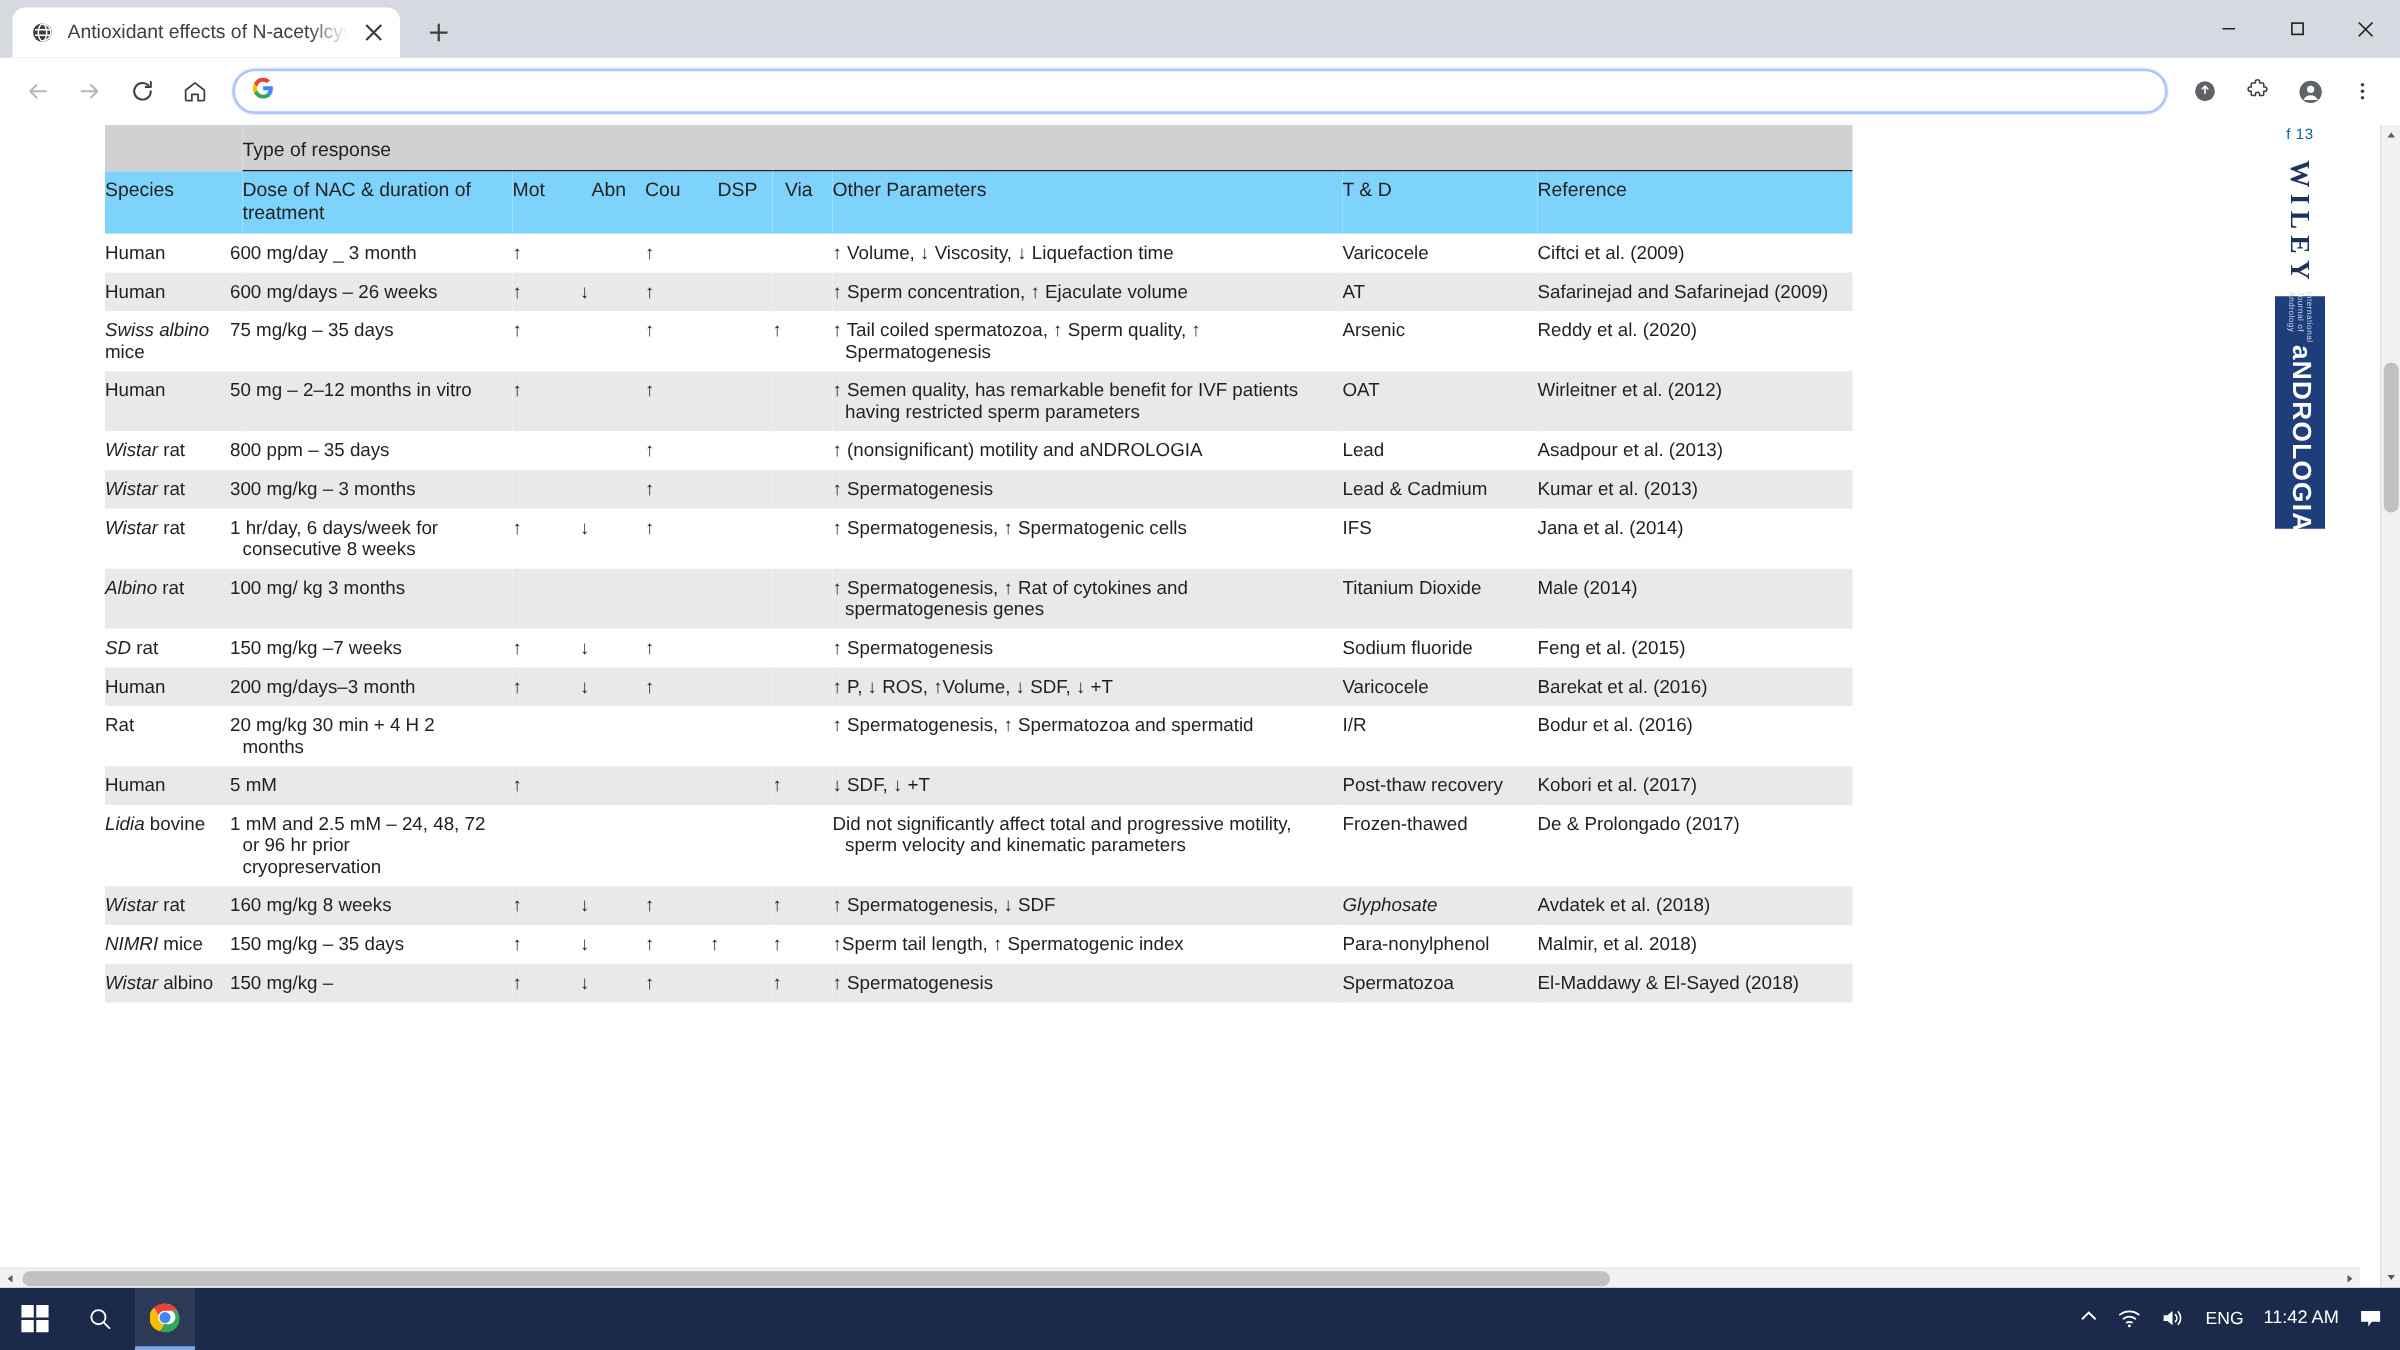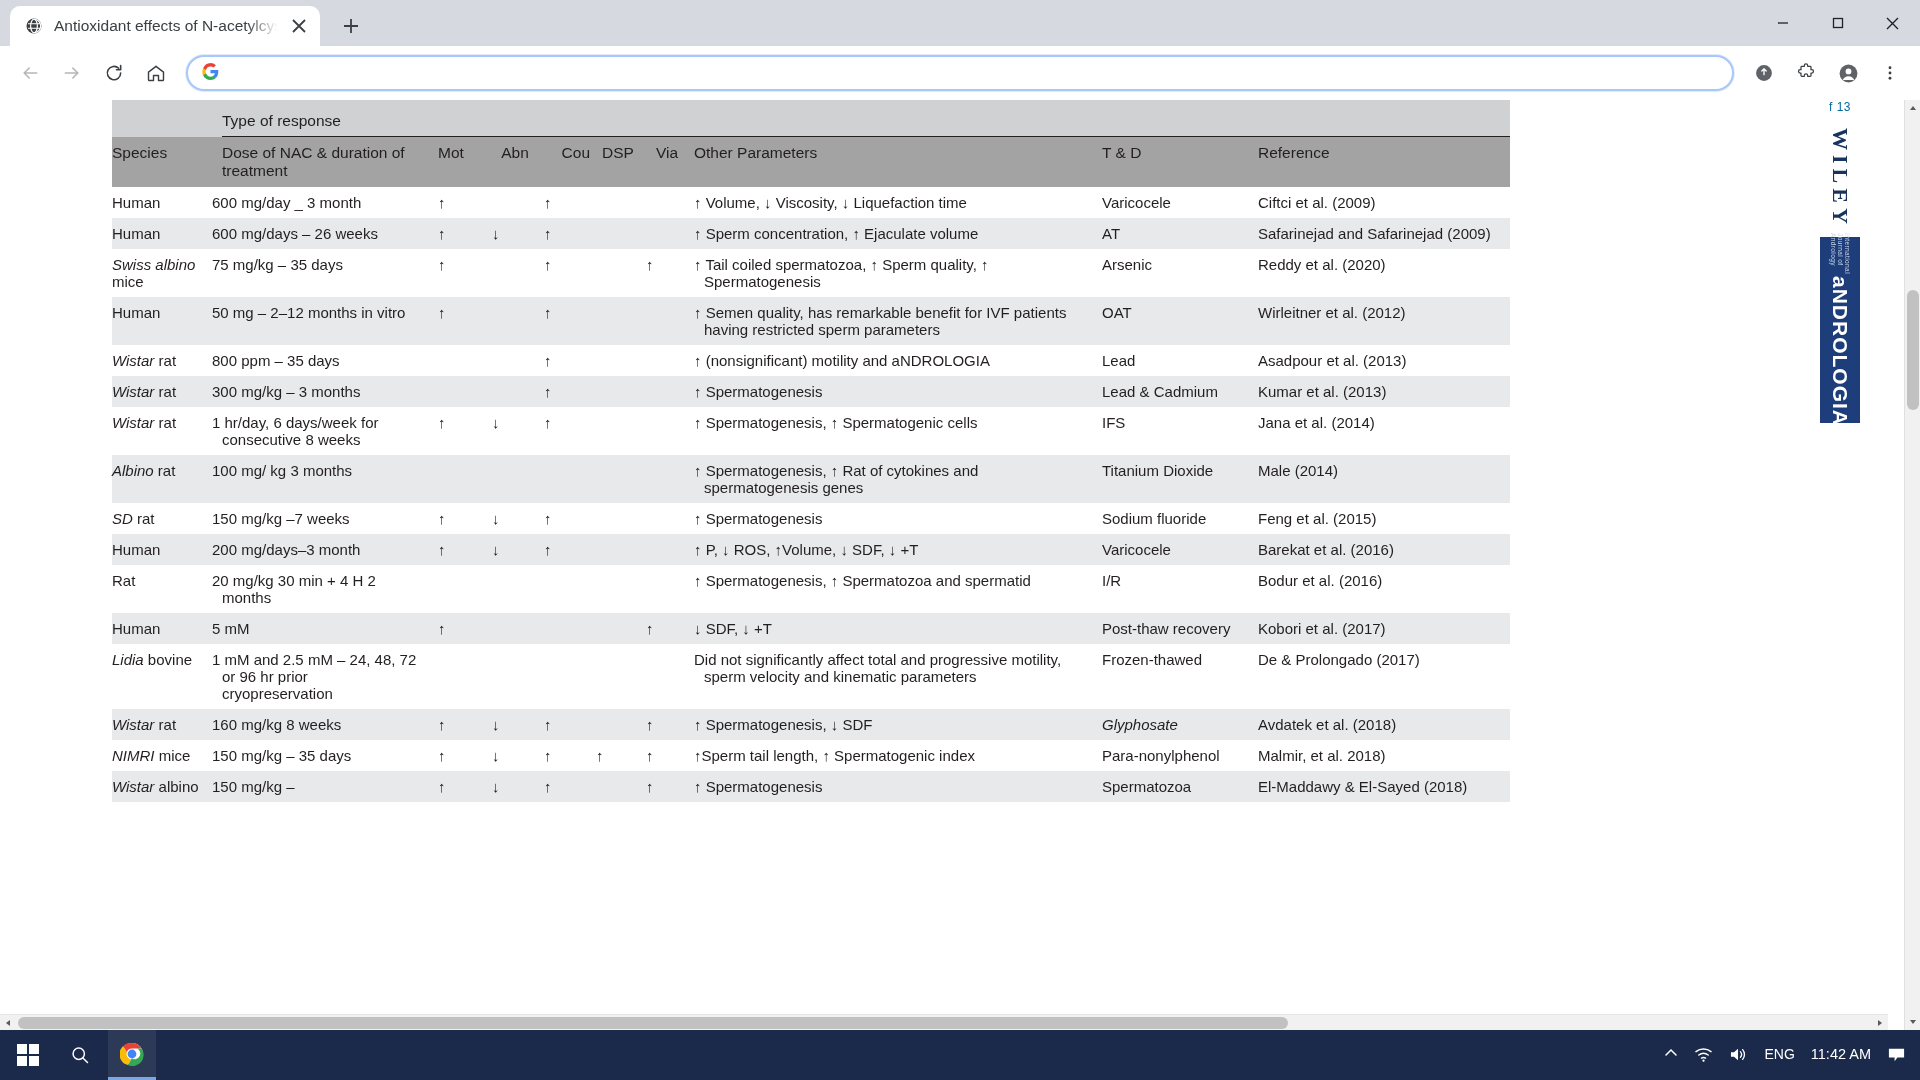--- a/index.html
+++ b/index.html
@@ -42,33 +42,33 @@
   }
   .omnibox-text { font-size: 14px; color: #5f6368; flex: 1; }
   .tb-right { display: flex; align-items: center; gap: 2px; }
 
   
   .viewport { flex: 1 1 auto; background: #ffffff; position: relative; overflow: hidden; display: flex; }
   .page-area { flex: 1 1 auto; position: relative; overflow: hidden; background: #ffffff; }
 
   
   .pdf-page {
-    position: absolute; left: 84px; top: 0px; width: 1398px; background: #fff; margin-left: 28px;
+    position: absolute; left: 84px; top: 0px; width: 1398px; background: #fff;
   }
 
   
   table.sci { border-collapse: collapse; width: 1398px; table-layout: fixed; font-size: 15px; color: #231f20; }
   table.sci td, table.sci th { vertical-align: top; padding: 7px 6px 7px 0; text-align: left; font-weight: normal; }
 
   .hdr-band td { background: #cfd1d3; }
   tr.hdr-top td { padding-top: 12px; padding-bottom: 6px; }
   .tor { font-weight: bold; font-size: 15.5px; }
   .rule-under { border-bottom: 1.6px solid #231f20; }
 
-  th.colh { background: #a3a3a3; font-weight: bold; font-size: 15.5px; padding-bottom: 14px; padding-top: 4px; }
+  th.colh { background: #7dd3fc; font-weight: bold; font-size: 15.5px; padding-bottom: 14px; padding-top: 4px; }
 
   tr.r-odd td { background: #ffffff; }
   tr.r-even td { background: #e8e9eb; }
 
   td.c-species { padding-left: 16px; }
   td.c-dose    { padding-left: 0px; text-indent: -10px; margin-left:10px; }
   td.c-dose > span { display:inline-block; padding-left:10px; text-indent:-10px; }
   td.arrow { text-align: center; font-size: 15px; padding-left: 0; padding-right: 0; }
   td.c-other > span { display:inline-block; padding-left:10px; text-indent:-10px; }
   td.c-ref   > span { display:inline-block; padding-left:12px; text-indent:-12px; }
@@ -236,21 +236,21 @@
               <tr class="hdr-band hdr-top">
             <td></td>
             <td colspan="9" class="tor rule-under">Type of response</td>
           </tr>
 
           <tr class="hdr-band2">
             <th class="colh c-species">Species</th>
             <th class="colh">Dose of NAC &amp; duration of treatment</th>
             <th class="colh" style="">Mot</th>
             <th class="colh" style="text-align:center">Abn</th>
-            <th class="colh" style="text-align:right">Cou</th>
+            <th class="colh" style="text-align:left">Cou</th>
             <th class="colh" style="text-align:center">DSP</th>
             <th class="colh" style="text-align:center">Via</th>
             <th class="colh">Other Parameters</th>
             <th class="colh">T &amp; D</th>
             <th class="colh">Reference</th>
           </tr>
 
           </tbody>
             <tbody id="tbody">
               <tr class="r-odd">

